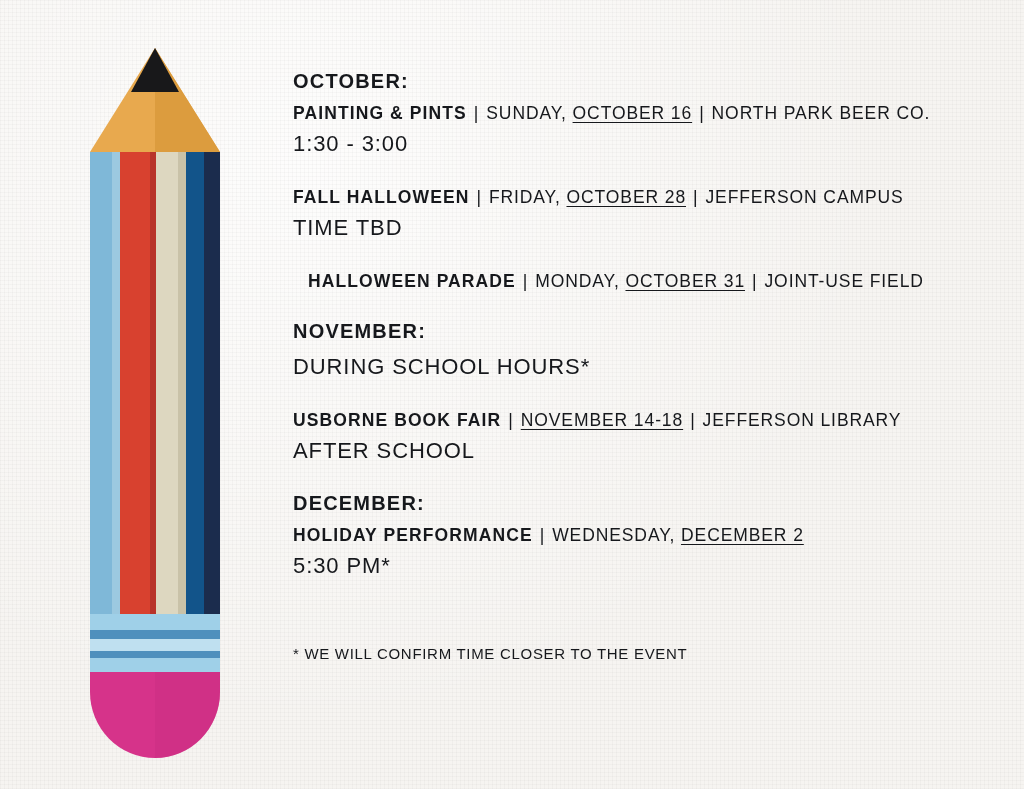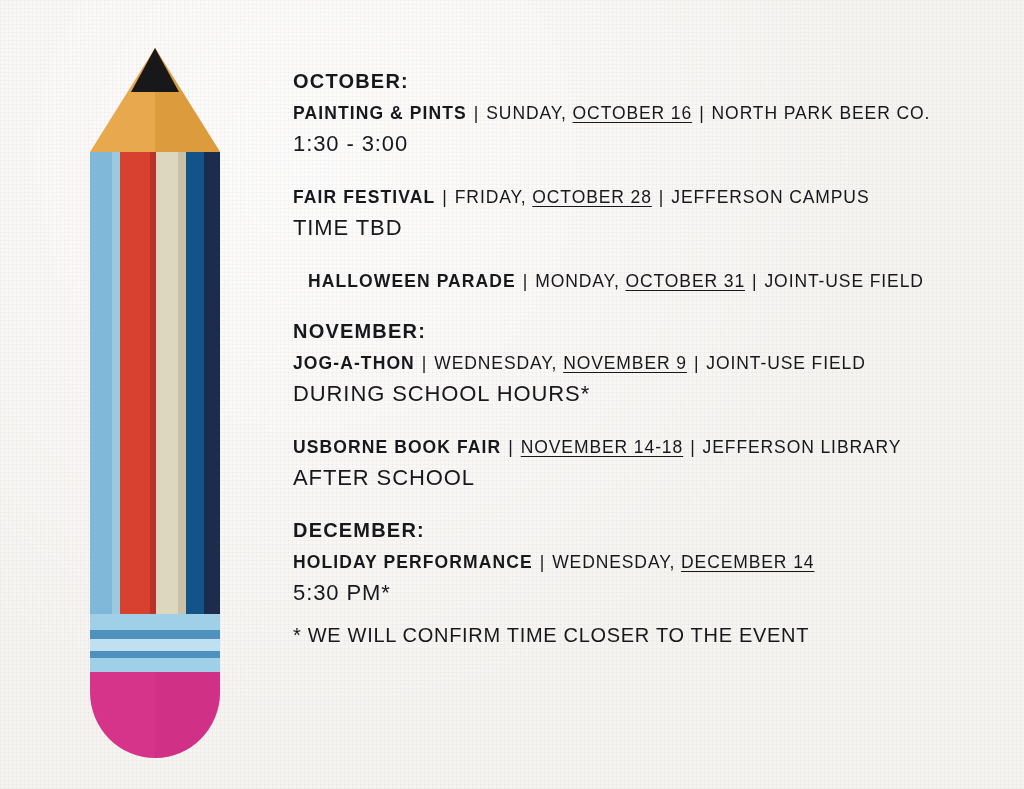--- a/index.html
+++ b/index.html
@@ -74,22 +74,22 @@
   .ev-date {
     text-decoration: underline;
     text-underline-offset: 3px;
   }
   .ev-sub {
     font-size: 22px;
     letter-spacing: 0.9px;
     margin-top: 2px;
   }
   .footnote {
-    margin-top: 16px;
-    font-size: 20px;
+    margin-top: 64px;
+    font-size: 15px;
     letter-spacing: 0.7px;
   }
 </style>
 </head>
 <body>
 
 <div class="paper-texture"></div>
 
 <div class="pencil">
   <svg width="130" height="716" viewBox="0 0 130 716" xmlns="http://www.w3.org/2000/svg">
@@ -130,54 +130,50 @@
   <div class="event">
     <div class="event-line">
       <span class="ev-title">PAINTING &amp; PINTS</span><span class="sep">|</span><span>SUNDAY,</span>
       <span class="ev-date">OCTOBER 16</span><span class="sep">|</span><span>NORTH PARK BEER CO.</span>
     </div>
     <div class="ev-sub">1:30 - 3:00</div>
   </div>
 
   <div class="event" style="margin-top:26px;">
     <div class="event-line">
-      <span class="ev-title">FAIR FESTIVAL</span><span class="sep">|</span><span>FRIDAY,</span>
+      <span class="ev-title">FALL HALLOWEEN</span><span class="sep">|</span><span>FRIDAY,</span>
       <span class="ev-date">OCTOBER 28</span><span class="sep">|</span><span>JEFFERSON CAMPUS</span>
     </div>
     <div class="ev-sub">TIME TBD</div>
   </div>
 
   <div class="event" style="margin-top:26px;margin-left:15px;">
     <div class="event-line">
       <span class="ev-title">HALLOWEEN PARADE</span><span class="sep">|</span><span>MONDAY,</span>
       <span class="ev-date">OCTOBER 31</span><span class="sep">|</span><span>JOINT-USE FIELD</span>
     </div>
   </div>
 
   <div class="month-head">NOVEMBER:</div>
 
   <div class="event">
-    <div class="event-line">
-      <span class="ev-title">JOG-A-THON</span><span class="sep">|</span><span>WEDNESDAY,</span>
-      <span class="ev-date">NOVEMBER 9</span><span class="sep">|</span><span>JOINT-USE FIELD</span>
-    </div>
     <div class="ev-sub">DURING SCHOOL HOURS*</div>
   </div>
 
   <div class="event" style="margin-top:26px;">
     <div class="event-line">
       <span class="ev-title">USBORNE BOOK FAIR</span><span class="sep">|</span><span class="ev-date">NOVEMBER 14-18</span><span class="sep">|</span><span>JEFFERSON LIBRARY</span>
     </div>
     <div class="ev-sub">AFTER SCHOOL</div>
   </div>
 
   <div class="month-head">DECEMBER:</div>
 
   <div class="event">
     <div class="event-line">
       <span class="ev-title">HOLIDAY PERFORMANCE</span><span class="sep">|</span><span>WEDNESDAY,</span>
-      <span class="ev-date">DECEMBER 14</span>
+      <span class="ev-date">DECEMBER 2</span>
     </div>
     <div class="ev-sub">5:30 PM*</div>
   </div>
 
   <div class="footnote">* WE WILL CONFIRM TIME CLOSER TO THE EVENT</div>
 </div>
 
 </body></html>

